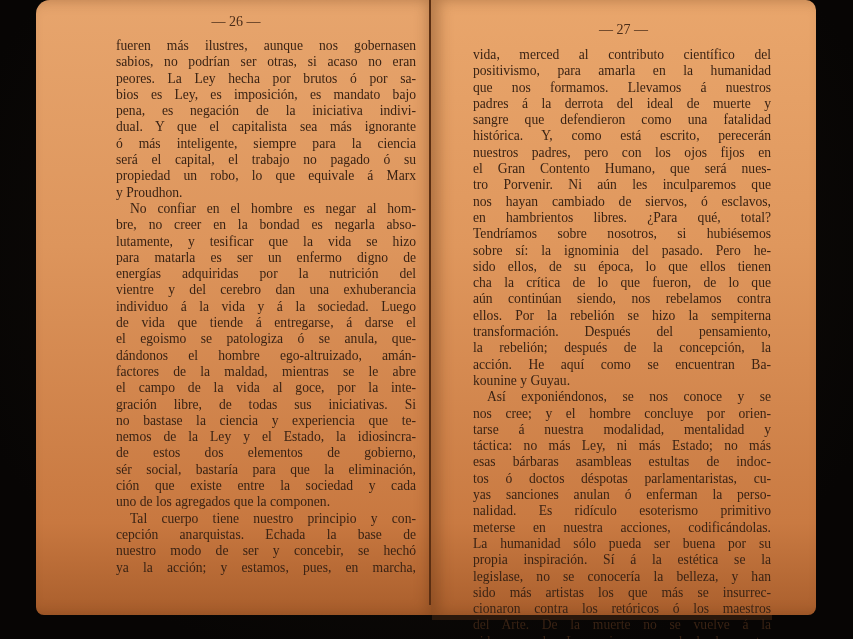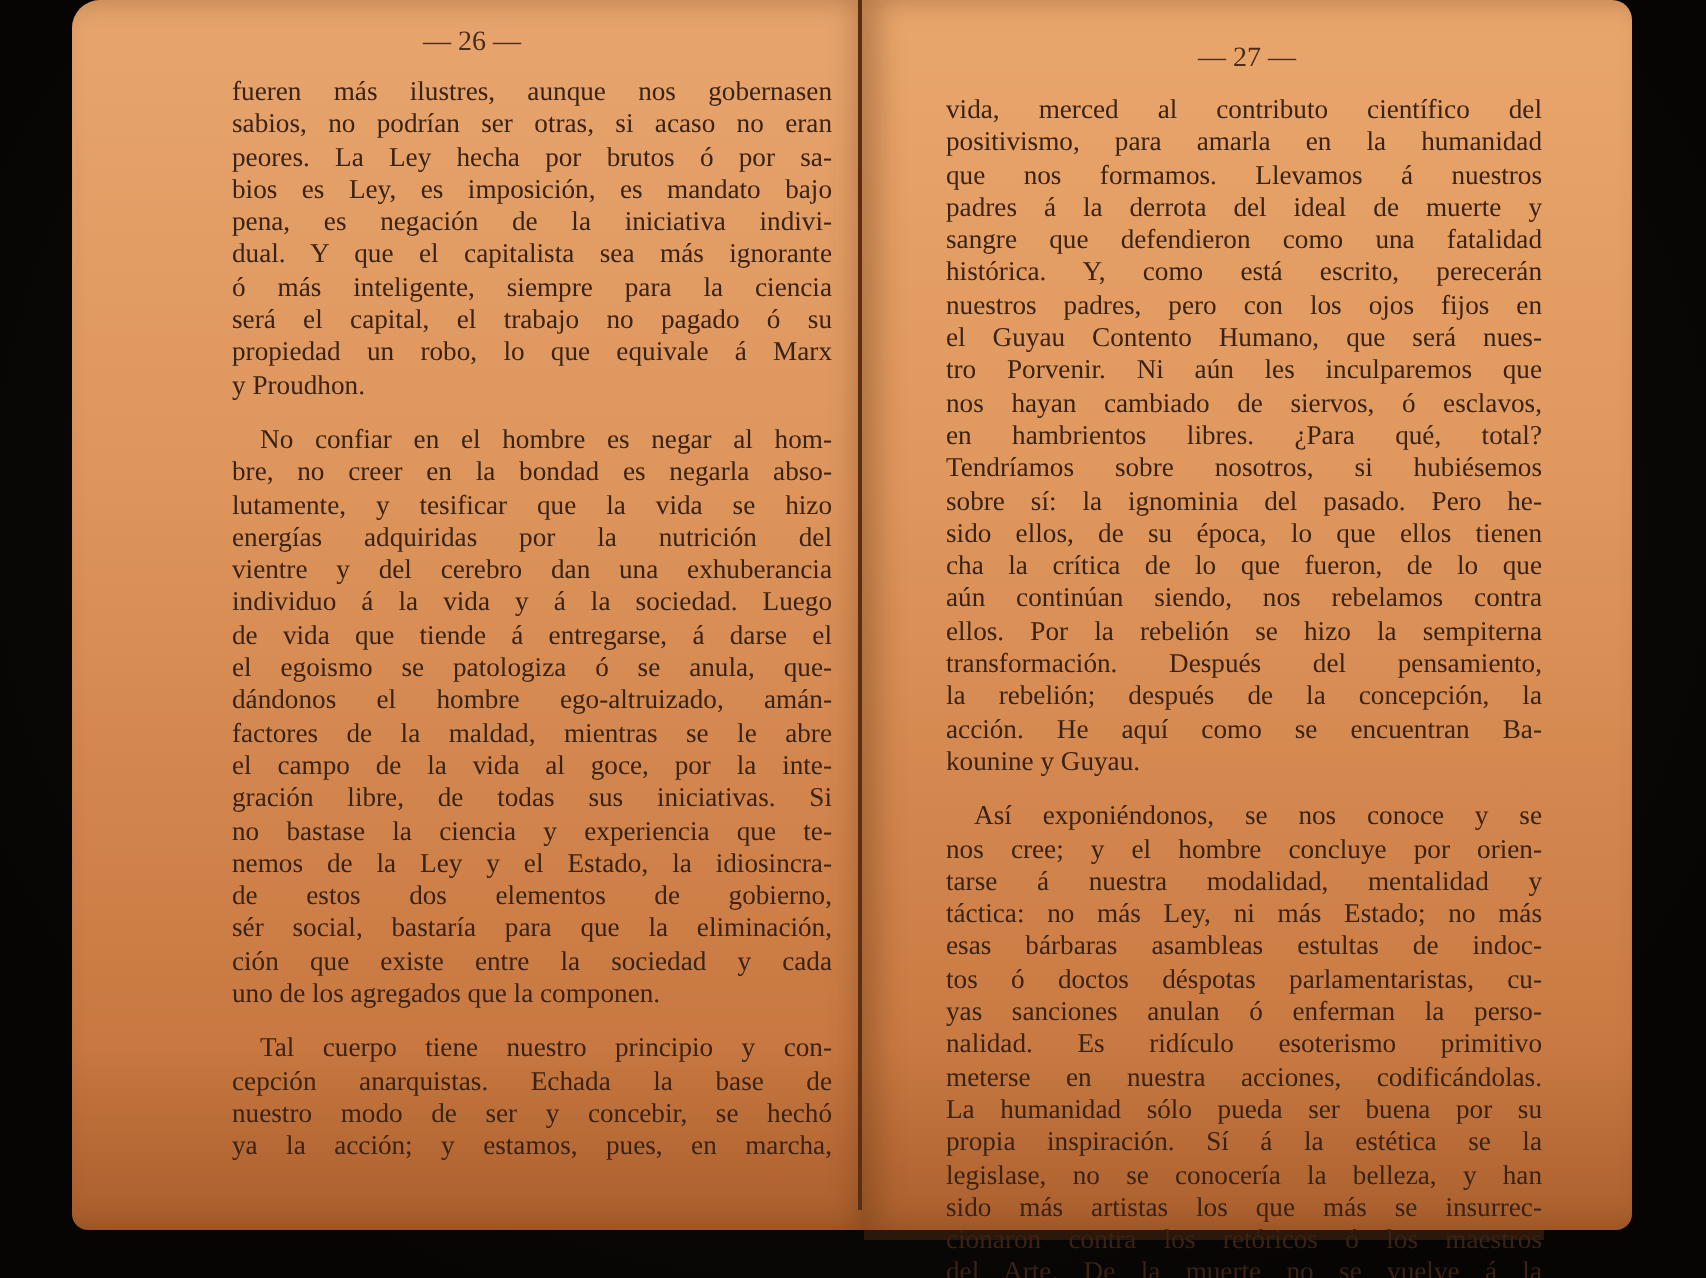--- a/index.html
+++ b/index.html
@@ -47,21 +47,21 @@
     .text {
       position: absolute; top: 38px;
       font-size: 13.6px; line-height: 16.3px;
       text-align: justify;
       white-space: nowrap;
     }
     .page-left .text { left: 80px; width: 300px; }
     .page-right .text { left: 42px; width: 298px; top: 47px; }
     .line { display: block; text-align-last: justify; }
     .line.last { text-align-last: left; }
-    .line.indent { padding-left: 14px; margin-top: 11px; }
+    .line.indent { padding-left: 14px; }
   </style>
 </head>
 <body>
 
 <div class="scene"></div>
 
 <div class="book">
   <div class="page-edge-left"></div>
   <div class="page-edge-right"></div>
 
@@ -74,20 +74,21 @@
       <span class="line">bios es Ley, es imposición, es mandato bajo</span>
       <span class="line">pena, es negación de la iniciativa indivi-</span>
       <span class="line">dual. Y que el capitalista sea más ignorante</span>
       <span class="line">ó más inteligente, siempre para la ciencia</span>
       <span class="line">será el capital, el trabajo no pagado ó su</span>
       <span class="line">propiedad un robo, lo que equivale á Marx</span>
       <span class="line last">y Proudhon.</span>
       <span class="line indent">No confiar en el hombre es negar al hom-</span>
       <span class="line">bre, no creer en la bondad es negarla abso-</span>
       <span class="line">lutamente, y tesificar que la vida se hizo</span>
+      <span class="line">para matarla es ser un enfermo digno de</span>
       <span class="line">energías adquiridas por la nutrición del</span>
       <span class="line">vientre y del cerebro dan una exhuberancia</span>
       <span class="line">individuo á la vida y á la sociedad. Luego</span>
       <span class="line">de vida que tiende á entregarse, á darse el</span>
       <span class="line">el egoismo se patologiza ó se anula, que-</span>
       <span class="line">dándonos el hombre ego-altruizado, amán-</span>
       <span class="line">factores de la maldad, mientras se le abre</span>
       <span class="line">el campo de la vida al goce, por la inte-</span>
       <span class="line">gración libre, de todas sus iniciativas. Si</span>
       <span class="line">no bastase la ciencia y experiencia que te-</span>
@@ -109,21 +110,21 @@
   <div class="page page-right">
     <div class="folio" style="top:22px">— 27 —</div>
     <div class="text">
       <span class="line">vida, merced al contributo científico del</span>
       <span class="line">positivismo, para amarla en la humanidad</span>
       <span class="line">que nos formamos. Llevamos á nuestros</span>
       <span class="line">padres á la derrota del ideal de muerte y</span>
       <span class="line">sangre que defendieron como una fatalidad</span>
       <span class="line">histórica. Y, como está escrito, perecerán</span>
       <span class="line">nuestros padres, pero con los ojos fijos en</span>
-      <span class="line">el Guyau Contento Humano, que será nues-</span>
+      <span class="line">el Gran Contento Humano, que será nues-</span>
       <span class="line">tro Porvenir. Ni aún les inculparemos que</span>
       <span class="line">nos hayan cambiado de siervos, ó esclavos,</span>
       <span class="line">en hambrientos libres. ¿Para qué, total?</span>
       <span class="line">Tendríamos sobre nosotros, si hubiésemos</span>
       <span class="line">sobre sí: la ignominia del pasado. Pero he-</span>
       <span class="line">sido ellos, de su época, lo que ellos tienen</span>
       <span class="line">cha la crítica de lo que fueron, de lo que</span>
       <span class="line">aún continúan siendo, nos rebelamos contra</span>
       <span class="line">ellos. Por la rebelión se hizo la sempiterna</span>
       <span class="line">transformación. Después del pensamiento,</span>

